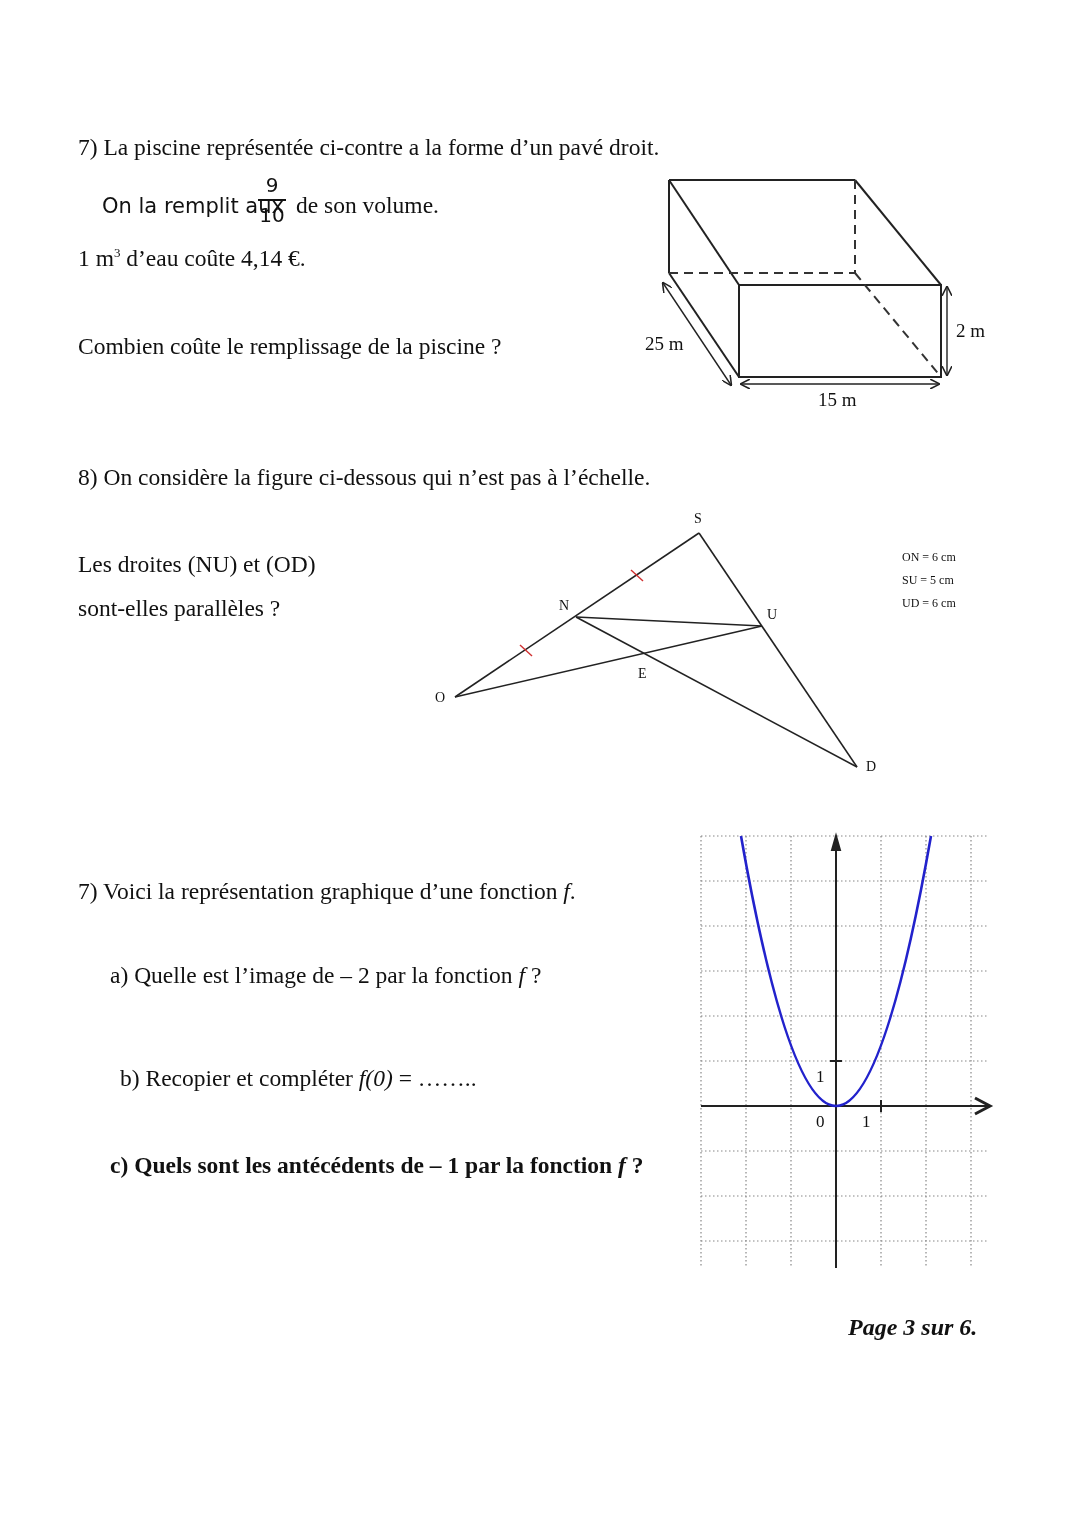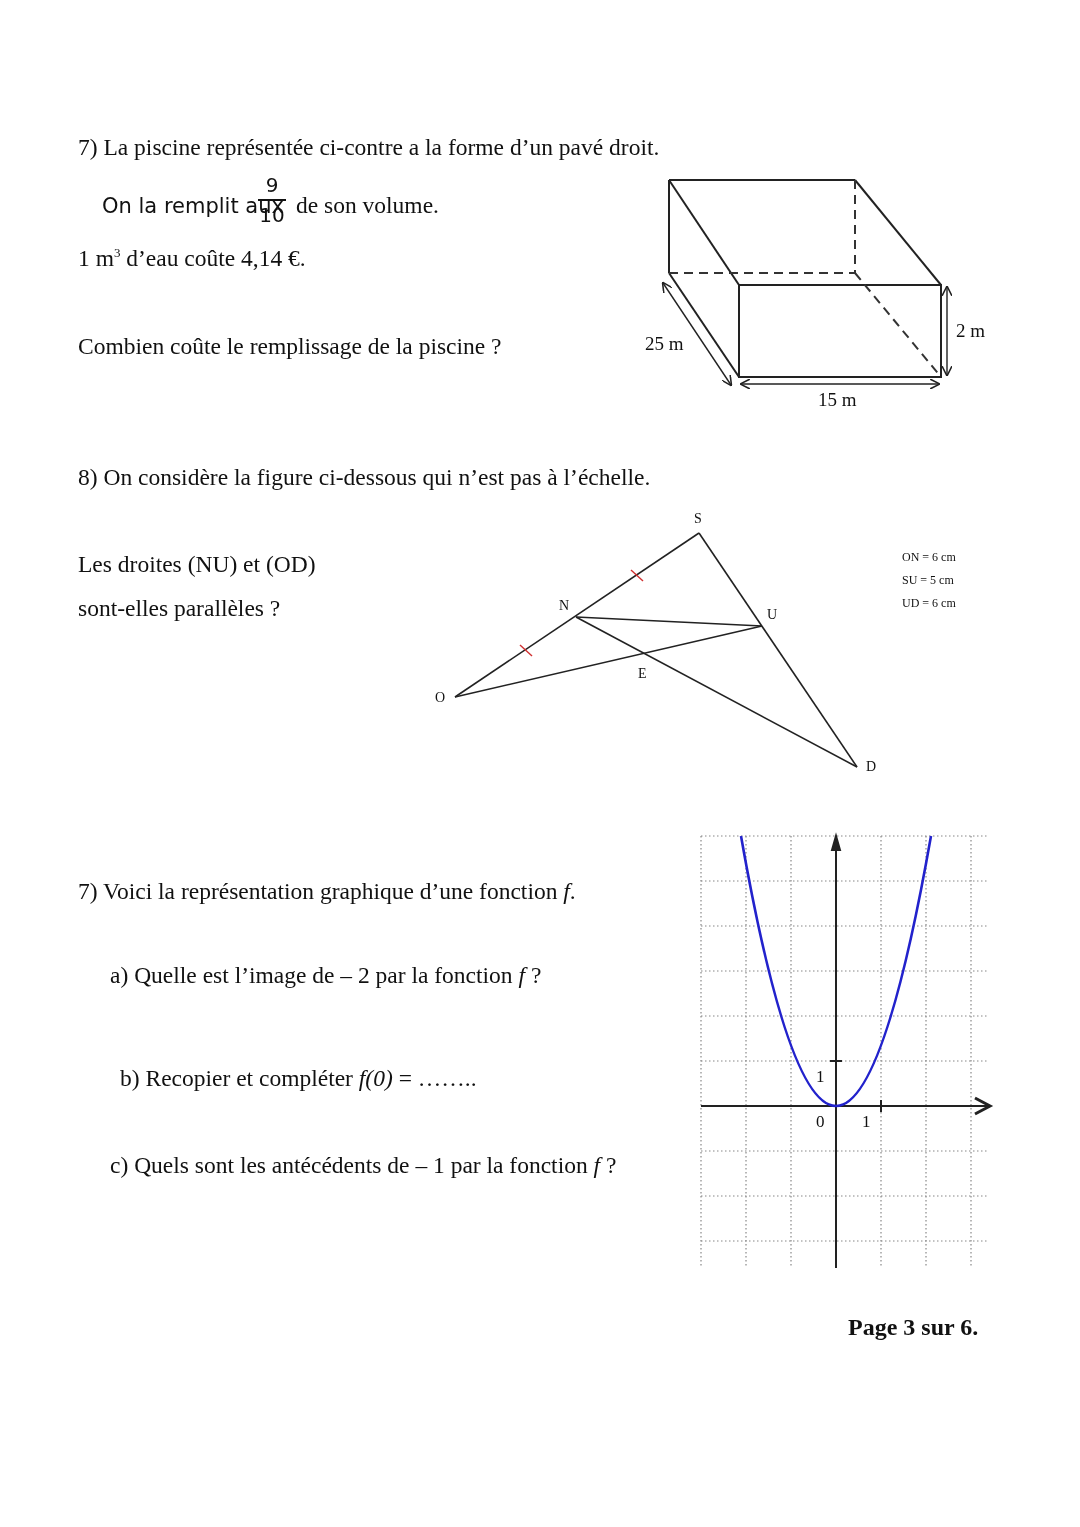--- a/index.html
+++ b/index.html
@@ -11,21 +11,21 @@
   .frac .num { display: block; line-height: 24px; }
   .frac .bar { display: block; height: 2px; background: #111; margin: 2px 0 2px 0; }
   .frac .den { display: block; line-height: 24px; }
   sup { font-size: 13px; vertical-align: 9px; line-height: 0; }
   .lbl { position: absolute; font-size: 19px; white-space: nowrap; }
   .plbl { position: absolute; font-size: 14px; white-space: nowrap; }
   .given { position: absolute; font-size: 12px; line-height: 23px; white-space: nowrap; }
   .glbl { position: absolute; font-size: 17px; white-space: nowrap; }
   svg { position: absolute; left: 0; top: 0; }
   i { font-style: italic; }
-  .bold { font-weight: bold; }
+  .bold { font-weight: bold; font-style: italic; }
 </style>
 </head>
 <body>
 
 <div class="t" style="left:78px; top:133px;">7) La piscine représentée ci-contre a la forme d’un pavé droit.</div>
 
 <div class="t calib" style="left:78px; top:192px;margin-left:24px;">On la remplit aux</div>
 <div class="frac" style="left:258px; top:173px;">
   <span class="num">9</span>
   <span class="bar"></span>
@@ -113,21 +113,21 @@
 <div class="t" style="left:78px; top:877px;">
   <span>7) Voici la représentation graphique d’une fonction </span><i>f</i><span>.</span>
 </div>
 
 <div class="t" style="left:110px; top:961px;">
   <span>a)  Quelle est l’image de – 2 par la fonction </span><i>f</i><span> ?</span>
 </div>
 <div class="t" style="left:92px; top:1064px;margin-left:28px;">
   <span>b)  Recopier et compléter </span><i>f(0)</i><span> = ……..</span>
 </div>
-<div class="t" style="left:110px; top:1151px;">
+<div class="t" style="left:110px; top:1151px;font-weight:bold;">
   <span>c)  Quels sont les antécédents de – 1 par la fonction </span><i>f</i><span> ?</span>
 </div>
 
 <svg width="1080" height="1527" style="pointer-events:none;">
   <g stroke="#888" stroke-width="1.2" stroke-dasharray="1.5,2.5" fill="none">
 
     <line x1="701" y1="836" x2="701" y2="1268"></line>
     <line x1="746" y1="836" x2="746" y2="1268"></line>
     <line x1="791" y1="836" x2="791" y2="1268"></line>
     <line x1="881" y1="836" x2="881" y2="1268"></line>

